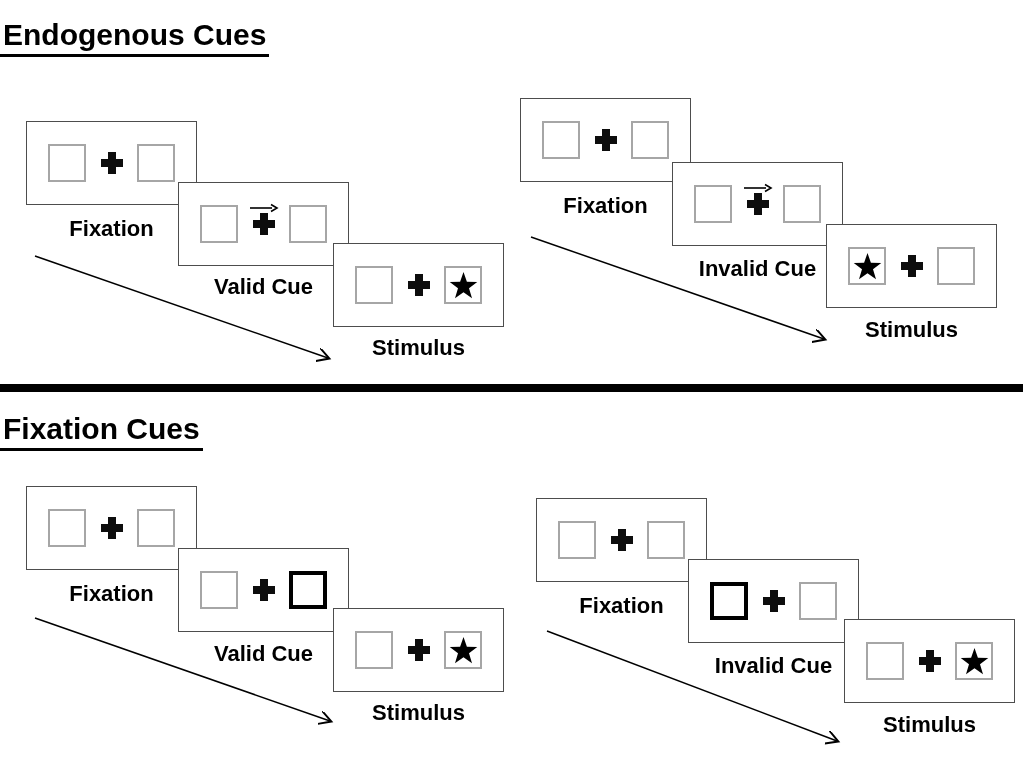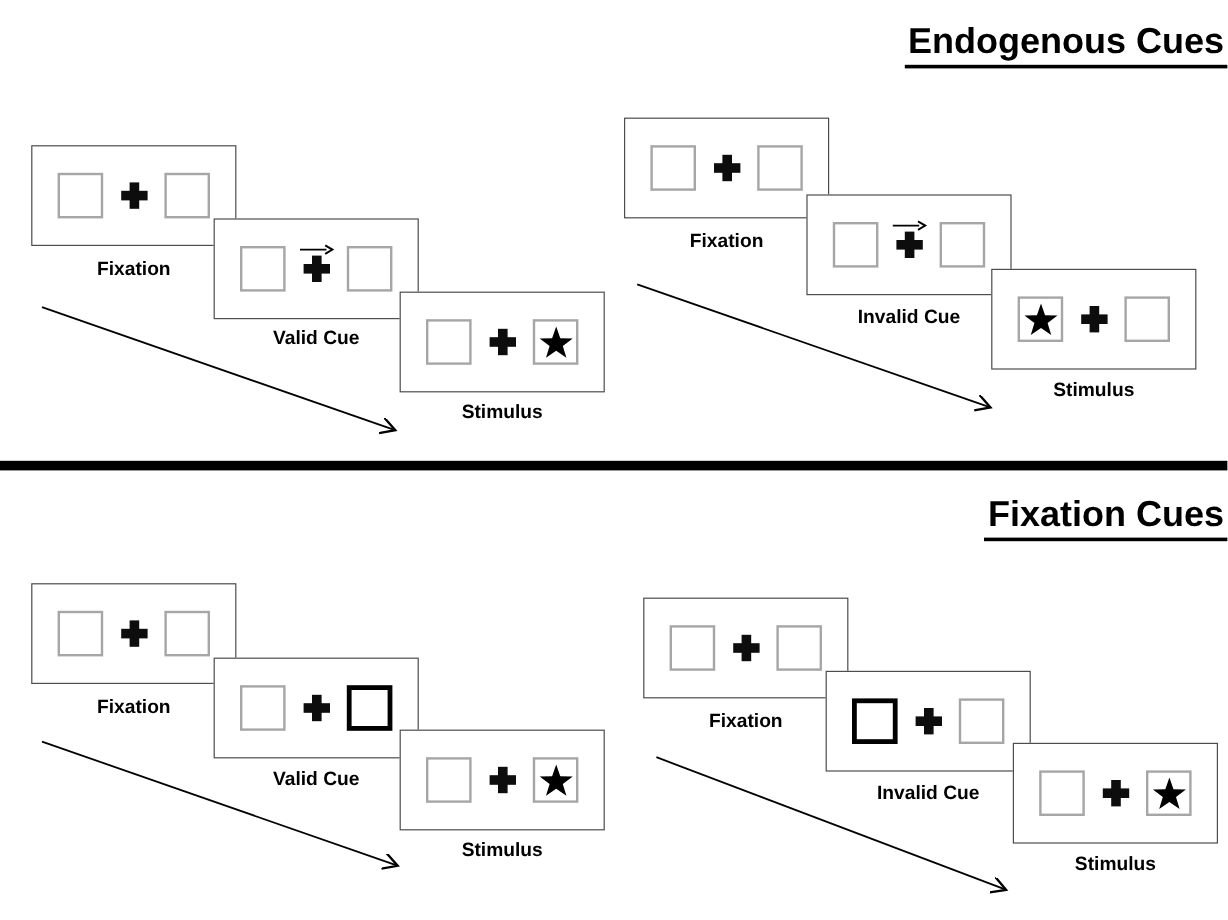--- a/index.html
+++ b/index.html
@@ -1,34 +1,34 @@
 <!DOCTYPE html>
 <html><head>
 <meta charset="utf-8">
 <style>
   html,body{margin:0;padding:0;}
   body{
     width:1023px;height:767px;background:#ffffff;overflow:hidden;position:relative;
     font-family:"Liberation Sans",sans-serif;color:#000;
   }
-  .title-row{position:absolute;left:0;width:100%;text-align:right;}
+  .title-row{position:absolute;left:0;width:100%;text-align:left;}
   .title-text{
     display:inline-block;font-size:30px;font-weight:bold;
     border-bottom:3px solid #000;padding:0 3px 2px 3px;letter-spacing:0px;
   }
   .divider{position:absolute;left:0;width:1023px;height:8px;background:#000;}
   .group{position:absolute;width:490px;height:255px;}
   .timeline{position:absolute;left:0;top:125px;}
   .panel{
     position:absolute;width:171px;height:84px;background:#fff;
     border:1px solid #4d4d4d;box-sizing:border-box;
   }
   .label{
     position:absolute;width:171px;text-align:center;
-    font-size:16px;font-weight:bold;white-space:nowrap;
+    font-size:22px;font-weight:bold;white-space:nowrap;
   }
   .sq{
     position:absolute;top:50%;transform:translateY(-50%);
     width:38px;height:38px;box-sizing:border-box;background:#fff;
     border:2px solid #a6a6a6;display:flex;align-items:center;justify-content:center;
   }
   .sq.left{left:21px}
   .sq.right{right:21px}
   .sq.thick{border:4px solid #000;}
   .plus{position:absolute;left:50%;top:50%;transform:translate(-50%,-50%);width:22px;height:22px;}

